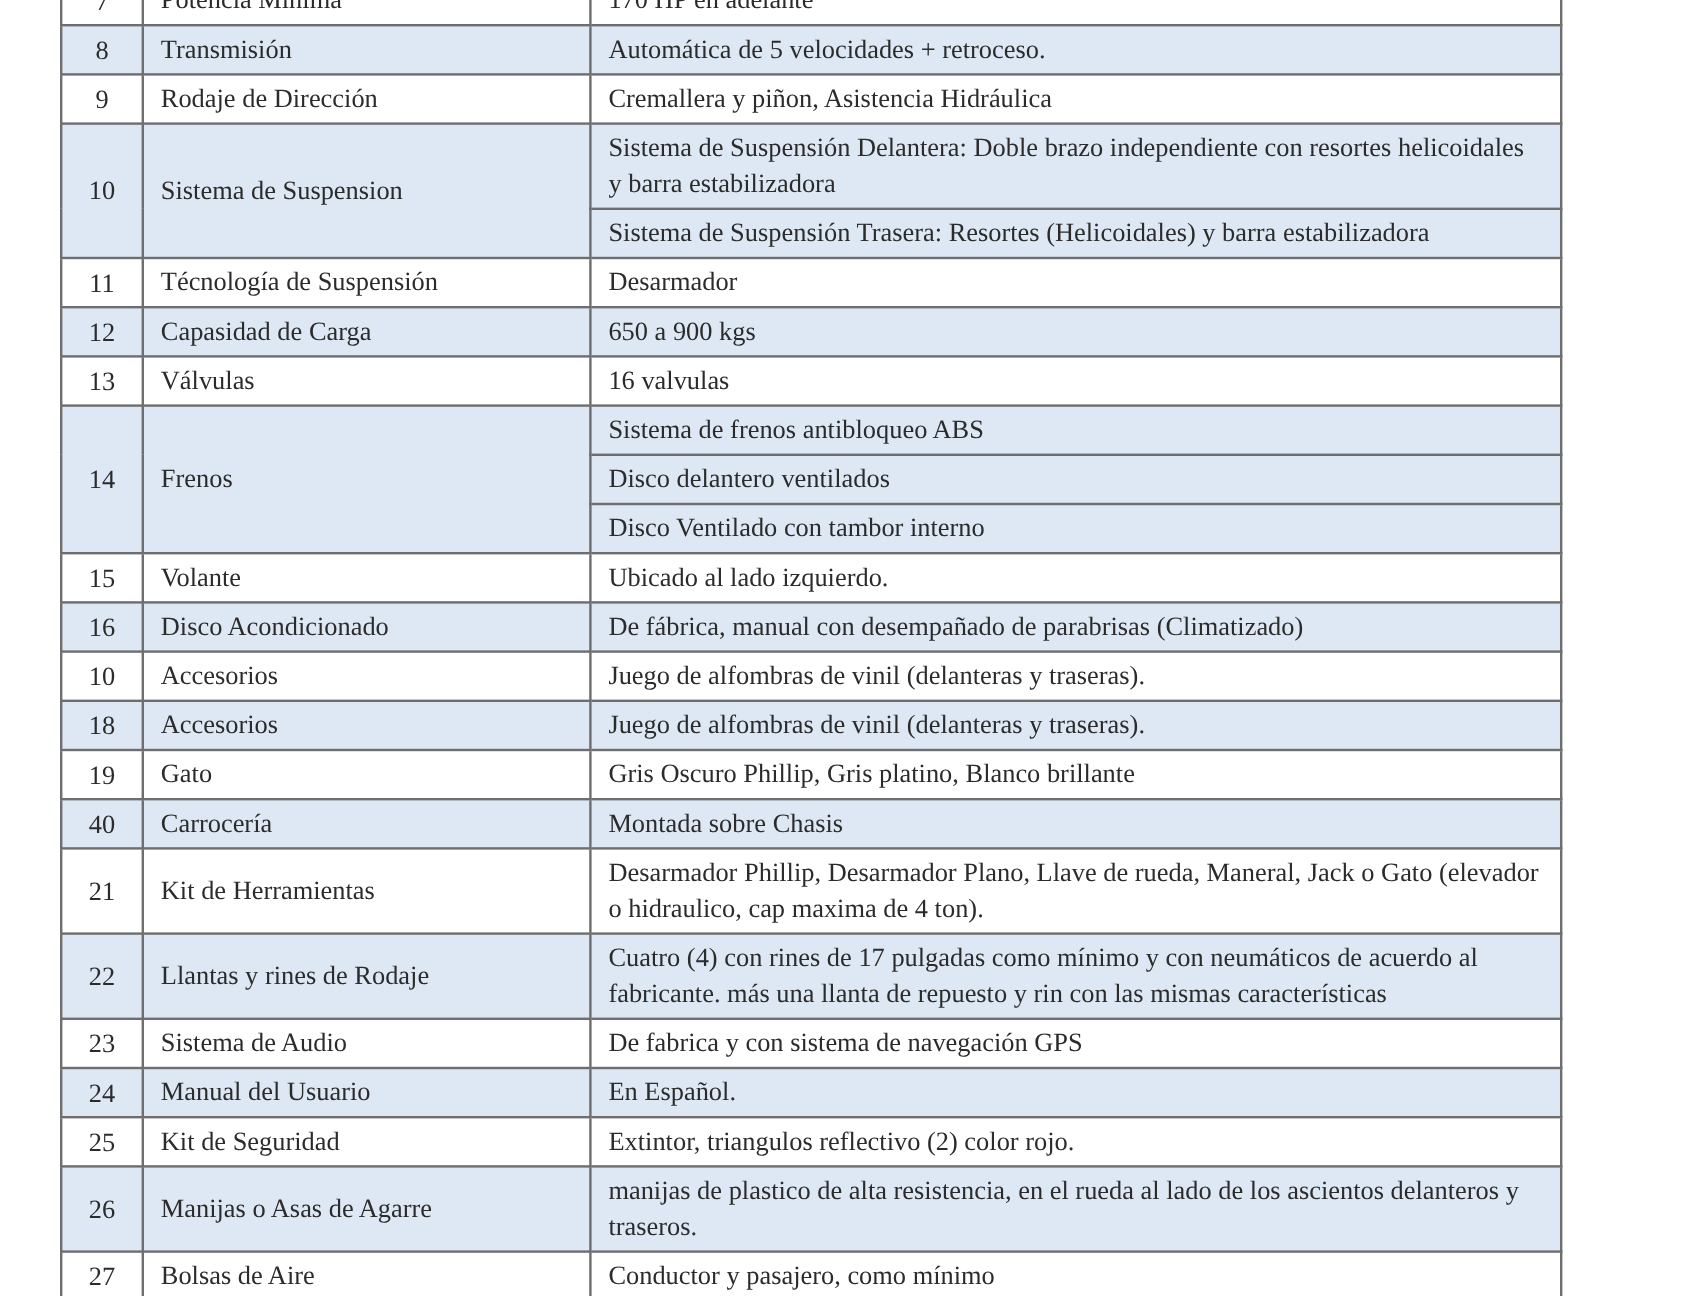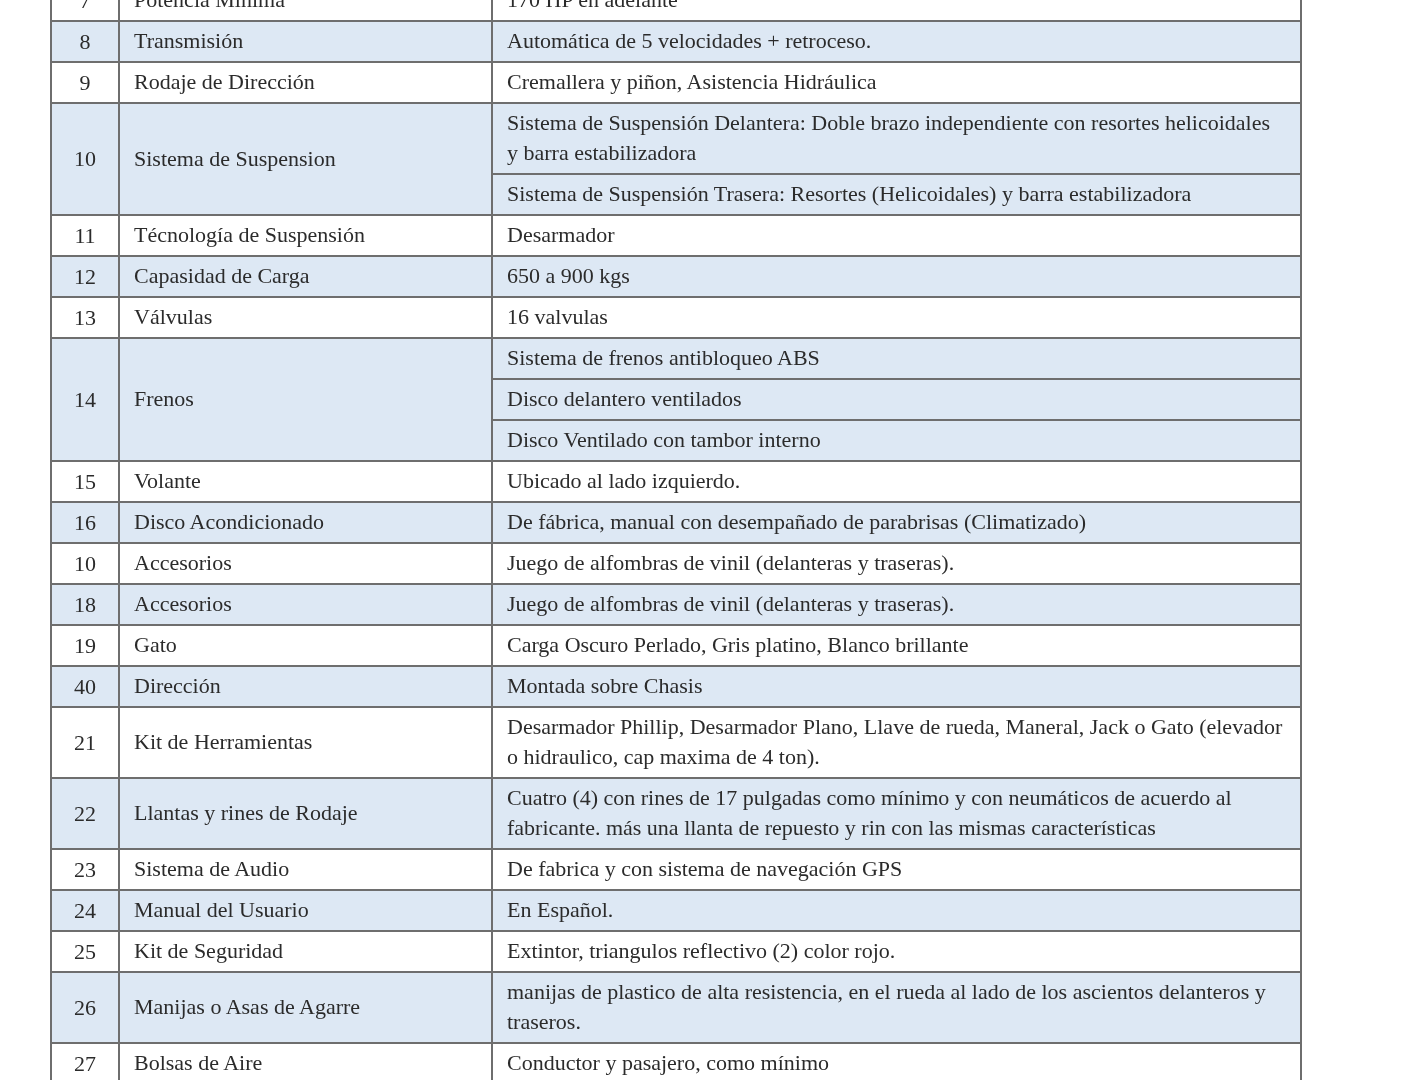--- a/index.html
+++ b/index.html
@@ -128,26 +128,26 @@
 
       <tr class="even">
         <td class="num">18</td>
         <td class="name">Accesorios</td>
         <td class="val">Juego de alfombras de vinil (delanteras y traseras).</td>
       </tr>
 
       <tr class="odd">
         <td class="num">19</td>
         <td class="name">Gato</td>
-        <td class="val">Carga Oscuro Perlado, Gris platino, Blanco brillante</td>
+        <td class="val">Gris Oscuro Phillip, Gris platino, Blanco brillante</td>
       </tr>
 
       <tr class="even">
         <td class="num">40</td>
-        <td class="name">Dirección</td>
+        <td class="name">Carrocería</td>
         <td class="val">Montada sobre Chasis</td>
       </tr>
 
       <tr class="odd">
         <td class="num">21</td>
         <td class="name">Kit de Herramientas</td>
         <td class="val">Desarmador Phillip, Desarmador Plano, Llave de rueda, Maneral, Jack o Gato (elevador o hidraulico, cap maxima de 4 ton).</td>
       </tr>
 
       <tr class="even">

